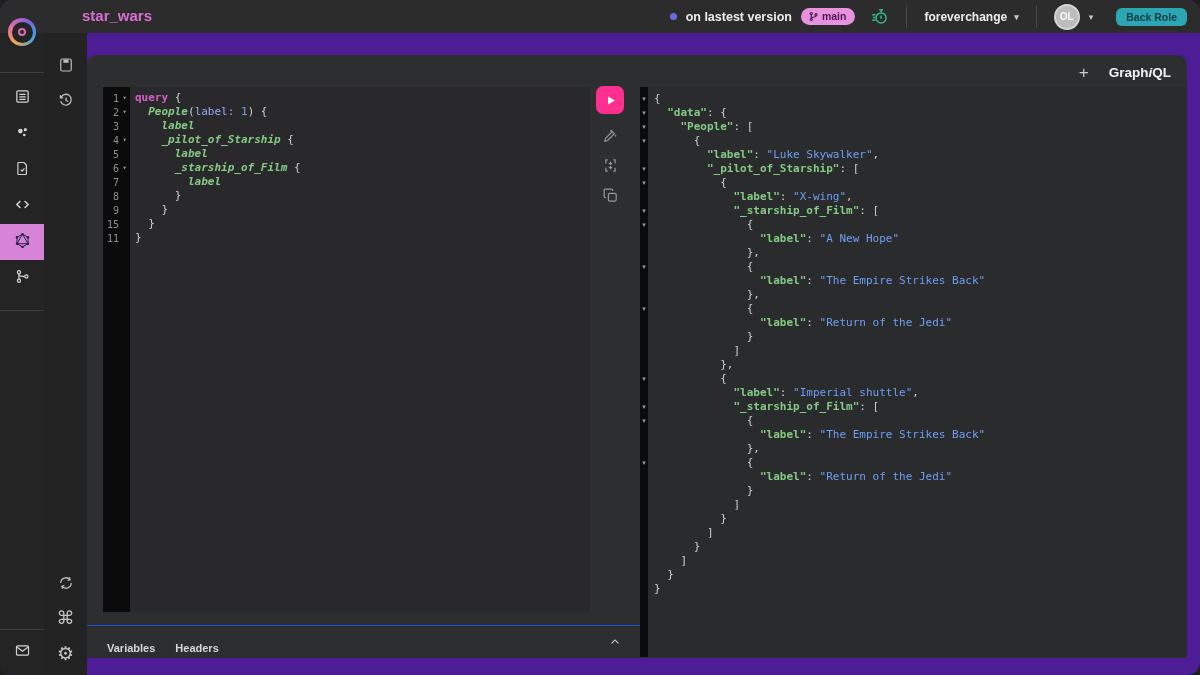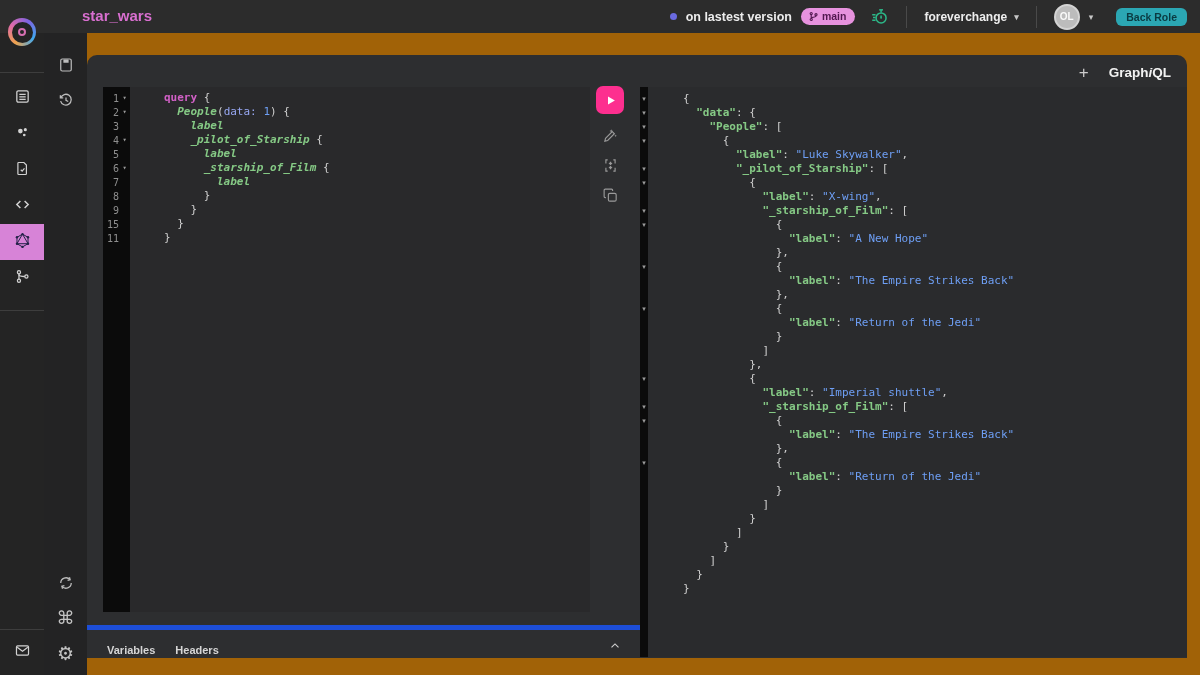--- a/index.html
+++ b/index.html
@@ -1,18 +1,18 @@
 <!DOCTYPE html>
 <html><head>
 <meta charset="utf-8">
 <style>
   html,body{margin:0;padding:0;background:#1f1f1f;}
   *{box-sizing:border-box;}
   .stage{position:relative;width:1200px;height:675px;overflow:hidden;
-         font-family:"Liberation Sans",sans-serif;background:#a16207;color:#e8e8e8;}
+         font-family:"Liberation Sans",sans-serif;background:#4c1d95;color:#e8e8e8;border-radius:13px;}
 
   
   .topbar{position:absolute;left:0;top:0;width:1200px;height:33px;background:#2c2c2c;}
   .logo{position:absolute;left:8px;top:18px;width:28px;height:28px;border-radius:50%;
         background:conic-gradient(from 210deg,#f0a44d,#e06aa8,#7e63e0,#3fa9f0,#f0a44d);z-index:20;}
   .logo::before{content:"";position:absolute;inset:3.5px;background:#242424;border-radius:50%;}
   .logo::after{content:"";position:absolute;inset:10px;border:2px solid #d56fb0;border-radius:50%;}
   .title{position:absolute;left:82px;top:7px;font-size:15px;font-weight:bold;color:#d96fd0;}
   .topbar-right{position:absolute;right:13px;top:0;height:33px;display:flex;align-items:center;gap:9px;}
   .status-dot{width:7px;height:7px;border-radius:50%;background:#6a6ae0;display:inline-block;}
@@ -56,21 +56,21 @@
   .gql-logo{font-size:13.5px;font-weight:bold;color:#f2f2f2;}
   .gql-logo i{font-weight:bold;}
 
   
   .editor-block{position:absolute;left:16px;top:32px;width:487px;height:525px;display:flex;}
   .gutter{width:27px;background:#0b0b0b;padding-top:4px;}
   .g-row{height:14px;display:flex;align-items:center;font-family:"DejaVu Sans Mono",monospace;}
   .g-num{width:16px;text-align:right;font-size:10px;color:#8f8f8f;}
   .g-fold{width:11px;text-align:center;font-size:7px;color:#9a9a9a;}
   .code{flex:1;background:#29292b;padding:4px 0 0 5px;overflow:hidden;}
-  .c-row{height:14px;white-space:pre;font-family:"DejaVu Sans Mono",monospace;font-size:11px;line-height:14px;margin-left:29px;}
+  .c-row{height:14px;white-space:pre;font-family:"DejaVu Sans Mono",monospace;font-size:11px;line-height:14px;}
   .tk-kw{color:#d160c6;font-weight:bold;}
   .tk-prop{color:#85c985;font-weight:bold;font-style:italic;}
   .tk-attr{color:#97a7f2;}
   .tk-num{color:#6e9ff5;}
   .tk-key{color:#85c985;font-weight:bold;}
   .tk-str{color:#6e9ff5;}
   .tk-p{color:#cfcfcf;}
 
   
   .toolbar{position:absolute;left:509px;top:31px;width:28px;display:flex;flex-direction:column;align-items:center;}
@@ -80,21 +80,21 @@
   .tbi{width:17px;height:17px;color:#9a9a9a;margin-top:13px;cursor:pointer;}
   .tbi svg{width:17px;height:17px;}
 
   
   .response-block{position:absolute;left:553px;top:32px;width:547px;height:570px;}
   .r-gutter{position:absolute;left:0;top:0;bottom:0;width:8px;background:#0b0b0b;}
   .r-fold{position:absolute;left:0;width:8px;font-size:7px;color:#9a9a9a;text-align:center;line-height:1;}
   .r-code{position:absolute;left:8px;top:0;right:0;bottom:0;background:#2a2b2d;padding:5px 0 0 6px;overflow:hidden;}
 
   
-  .footer-bar{position:absolute;left:0;top:570px;width:553px;height:44px;border-top:5px solid #1d4ed8;
+  .footer-bar{position:absolute;left:0;top:570px;width:553px;height:44px;border-top:1px solid #1d4ed8;
               display:flex;align-items:center;}
   .ftab{font-size:11px;font-weight:bold;color:#d6d6d6;margin-left:20px;cursor:pointer;}
   .ftab + .ftab{}
   .chev{position:absolute;right:18px;top:9px;color:#cfcfcf;cursor:pointer;}
   .chev svg{width:14px;height:14px;}
 </style>
 </head>
 <body>
 
 <div class="stage">
@@ -281,21 +281,21 @@
             <span class="g-num">15</span>
             <span class="g-fold"></span>
           </div>
           <div class="g-row">
             <span class="g-num">11</span>
             <span class="g-fold"></span>
           </div>
         </div>
       <div class="code" id="q-code">
           <div class="c-row"><span class="tk-kw">query</span><span class="tk-p"> {</span></div>
-          <div class="c-row"><span class="tk-p">  </span><span class="tk-prop">People</span><span class="tk-p">(</span><span class="tk-attr">data:</span><span class="tk-p"> </span><span class="tk-num">1</span><span class="tk-p">) {</span></div>
+          <div class="c-row"><span class="tk-p">  </span><span class="tk-prop">People</span><span class="tk-p">(</span><span class="tk-attr">label:</span><span class="tk-p"> </span><span class="tk-num">1</span><span class="tk-p">) {</span></div>
           <div class="c-row"><span class="tk-p">    </span><span class="tk-prop">label</span></div>
           <div class="c-row"><span class="tk-p">    </span><span class="tk-prop">_pilot_of_Starship</span><span class="tk-p"> {</span></div>
           <div class="c-row"><span class="tk-p">      </span><span class="tk-prop">label</span></div>
           <div class="c-row"><span class="tk-p">      </span><span class="tk-prop">_starship_of_Film</span><span class="tk-p"> {</span></div>
           <div class="c-row"><span class="tk-p">        </span><span class="tk-prop">label</span></div>
           <div class="c-row"><span class="tk-p">      }</span></div>
           <div class="c-row"><span class="tk-p">    }</span></div>
           <div class="c-row"><span class="tk-p">  }</span></div>
           <div class="c-row"><span class="tk-p">}</span></div>
         </div>

